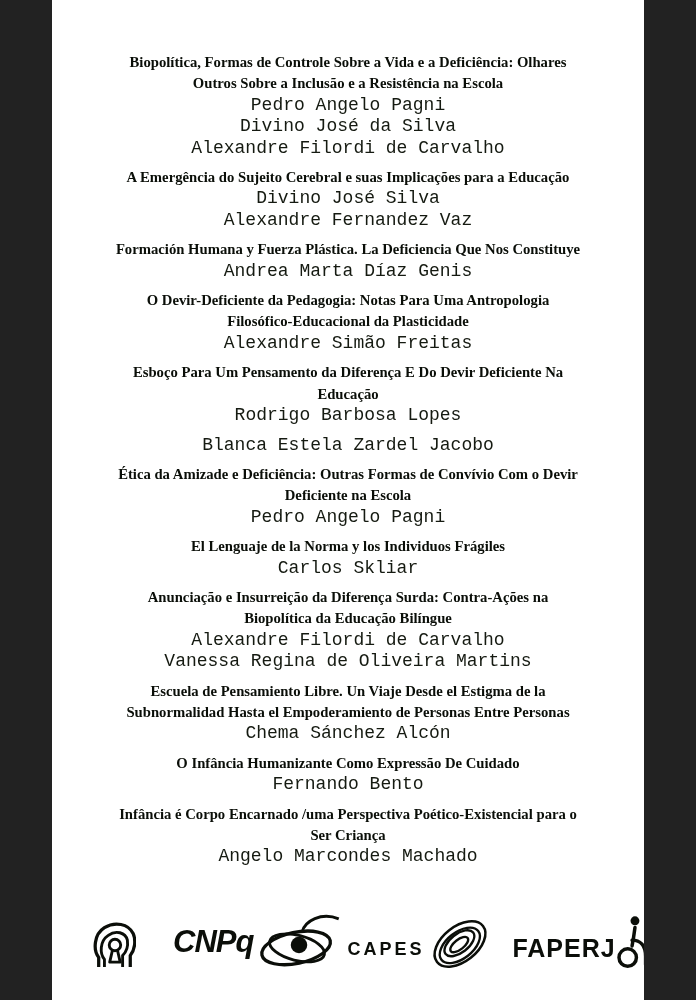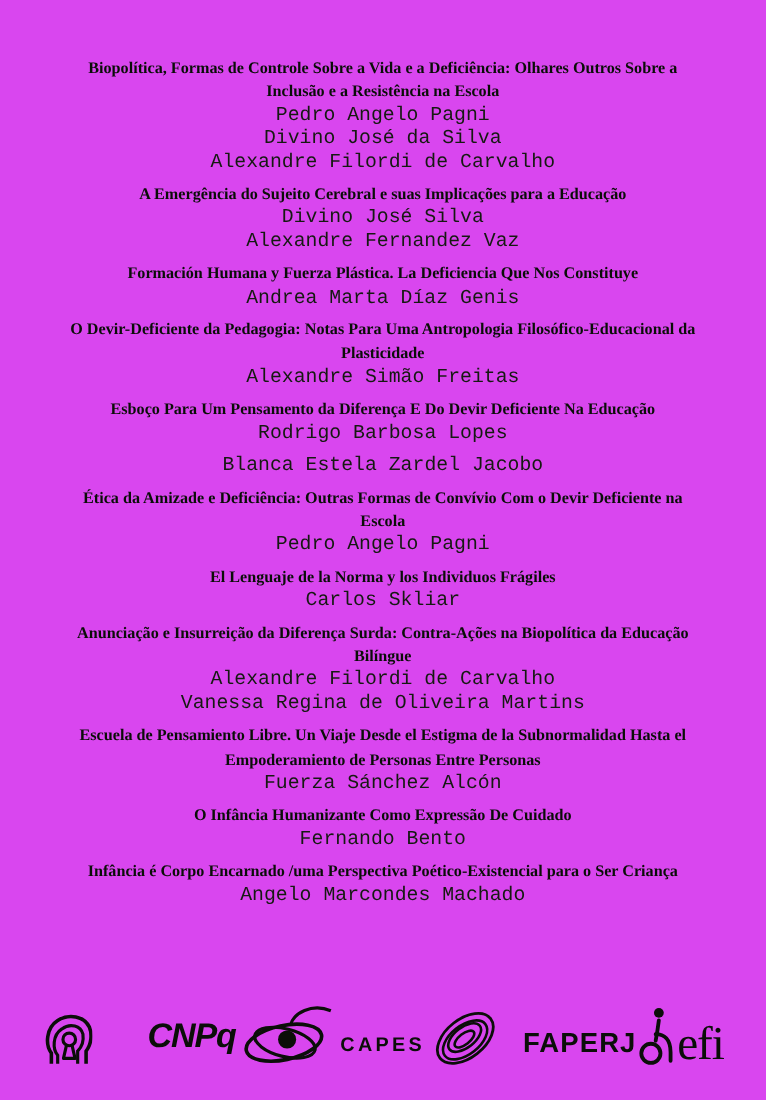--- a/index.html
+++ b/index.html
@@ -1,20 +1,20 @@
 <!DOCTYPE html>
 <html><head>
 <meta charset="utf-8">
 <style>
   html,body{margin:0;padding:0;background:#222;}
   .page{
     position:relative;
-    width:696px;height:1000px;
+    width:592px;height:1000px;
     margin:0 auto;
-    background:#d946ef;
+    background:#ffffff;
     overflow:hidden;
     font-family:"Liberation Serif", serif;
   }
   .content{
     position:absolute;
     top:52px;left:62px;right:62px;
     text-align:center;
     color:#0b0f09;
   }
   .entry{margin-bottom:8px;}
@@ -37,21 +37,21 @@
     display:flex;
     align-items:center;
     justify-content:space-between;
   }
   .logo{display:flex;align-items:center;color:#0b0e09;}
   .logo svg{display:block;}
   .cnpq-text{
     font-family:"Liberation Sans", sans-serif;
     font-weight:bold;font-style:italic;
     font-size:31px;letter-spacing:-1px;
-    margin-left:14px;
+    margin-left:1px;
     transform:translateY(-2px);
     padding-left:36px;
   }
   .capes-text{
     font-family:"Liberation Sans", sans-serif;
     font-weight:bold;
     font-size:18px;letter-spacing:3px;
     margin-left:2px;
     transform:translateY(5px);
     text-align:right;
@@ -113,21 +113,21 @@
         <div class="entry-title">El Lenguaje de la Norma y los Individuos Frágiles</div>
         <div class="entry-author">Carlos Skliar</div>
       </div>
       <div class="entry">
         <div class="entry-title">Anunciação e Insurreição da Diferença Surda: Contra-Ações na Biopolítica da Educação Bilíngue</div>
         <div class="entry-author">Alexandre Filordi de Carvalho</div>
         <div class="entry-author">Vanessa Regina de Oliveira Martins</div>
       </div>
       <div class="entry">
         <div class="entry-title">Escuela de Pensamiento Libre. Un Viaje Desde el Estigma de la Subnormalidad Hasta el Empoderamiento de Personas Entre Personas</div>
-        <div class="entry-author">Fuerza Sánchez Alcón</div>
+        <div class="entry-author">Chema Sánchez Alcón</div>
       </div>
       <div class="entry">
         <div class="entry-title">O Infância Humanizante Como Expressão De Cuidado</div>
         <div class="entry-author">Fernando Bento</div>
       </div>
       <div class="entry">
         <div class="entry-title">Infância é Corpo Encarnado /uma Perspectiva Poético-Existencial para o Ser Criança</div>
         <div class="entry-author">Angelo Marcondes Machado</div>
       </div>
     </div>

